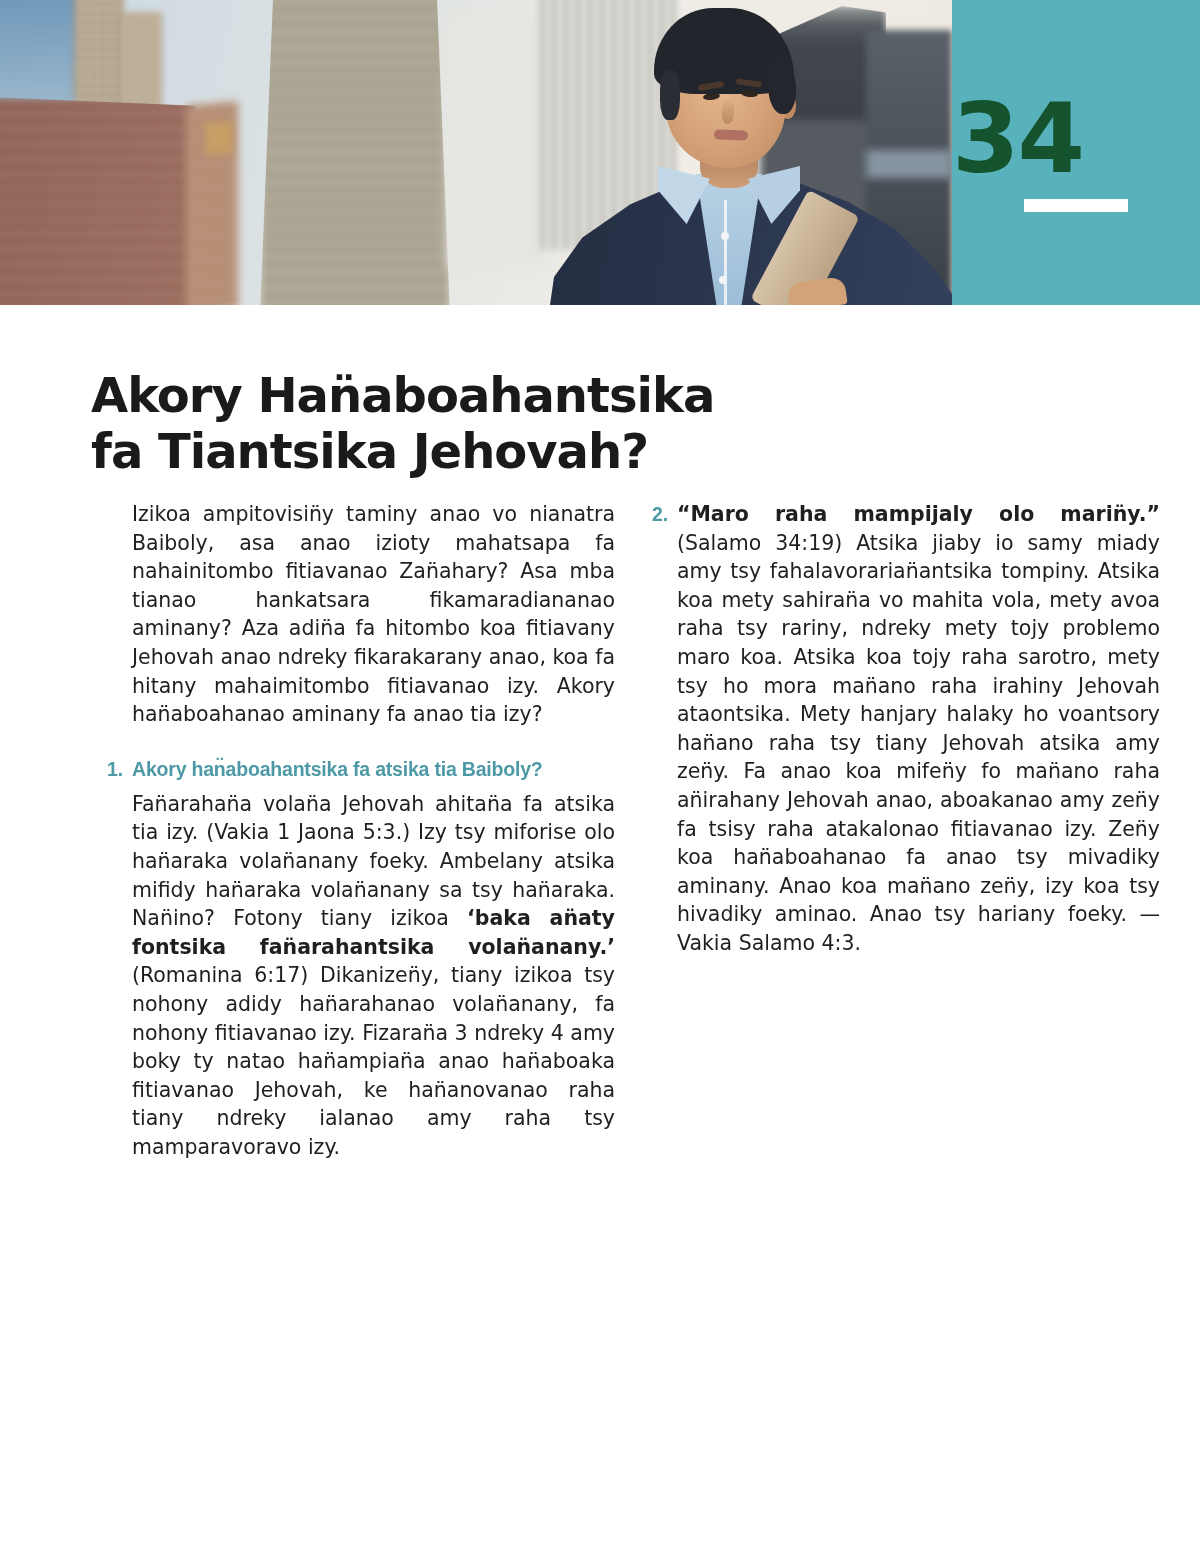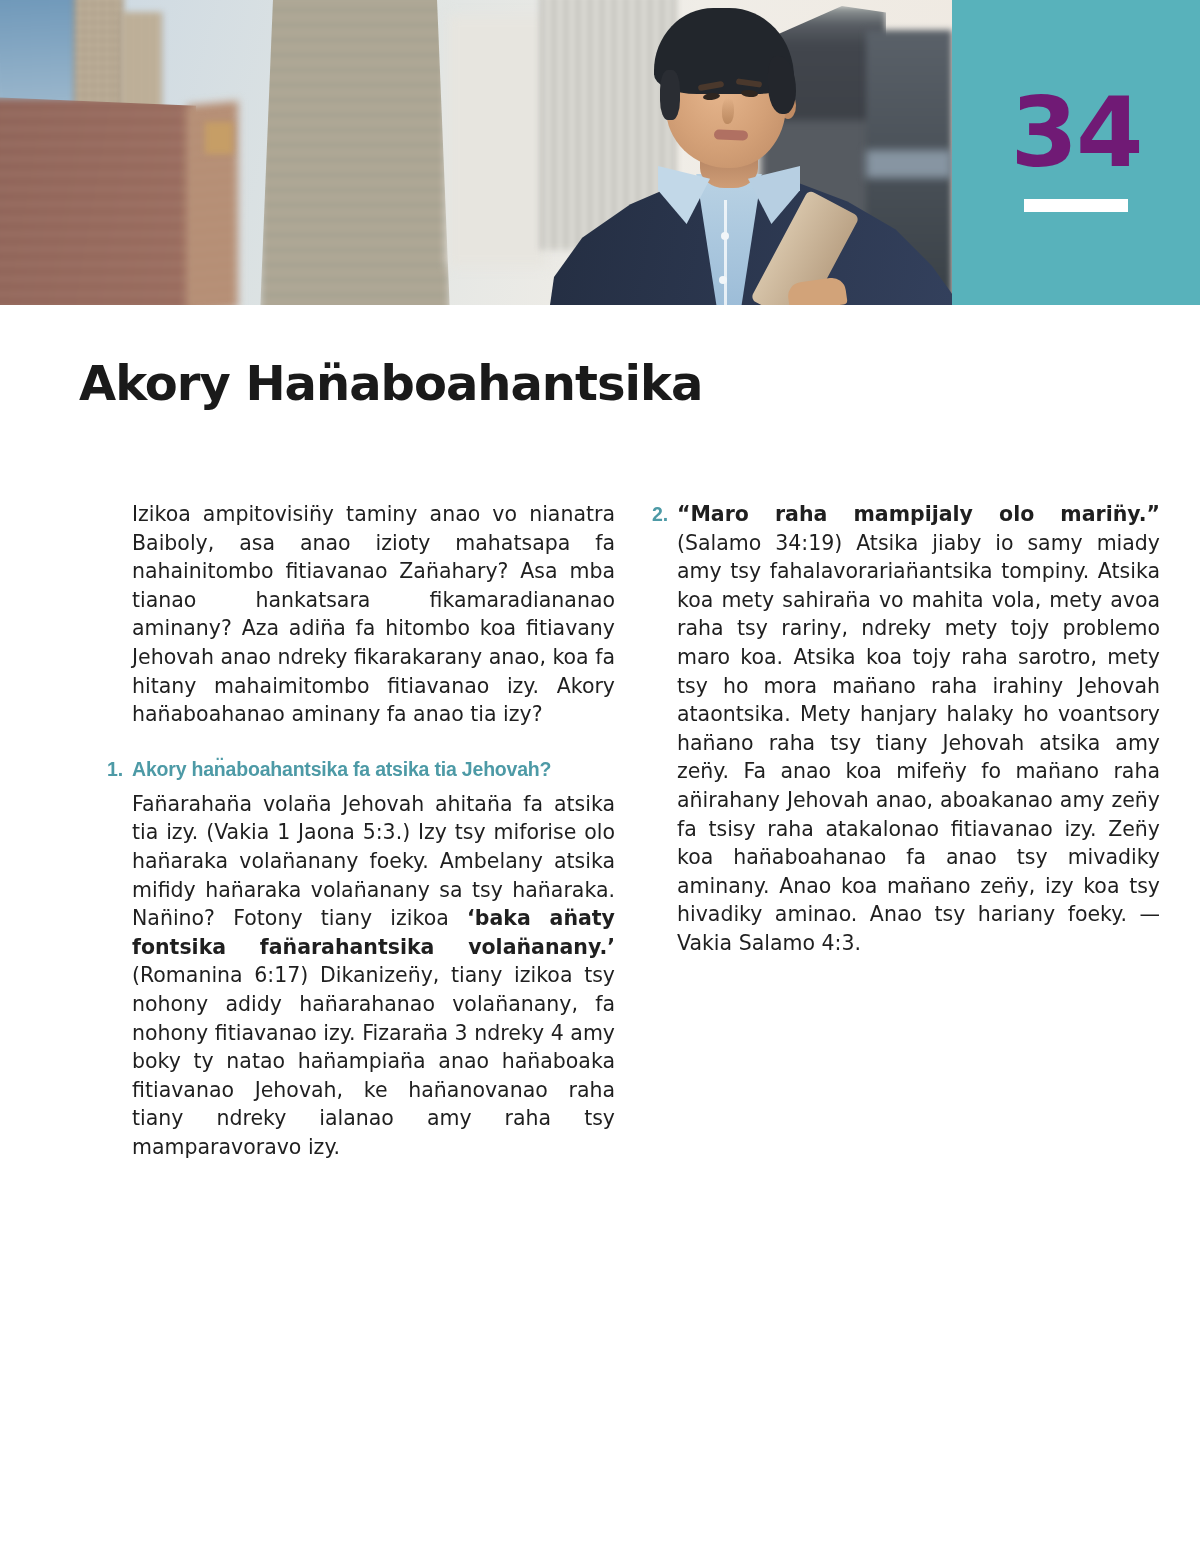--- a/index.html
+++ b/index.html
@@ -78,27 +78,27 @@
      background:linear-gradient(180deg,rgba(188,138,97,0),#bc8a61);transform:rotate(2deg);}
   .m-mouth{left:714px;top:130px;width:34px;height:10px;background:#b07062;border-radius:8px;transform:rotate(2deg);z-index:9;}
   .m-strap{left:776px;top:196px;width:58px;height:124px;z-index:8;border-radius:6px;
      background:linear-gradient(90deg,#d6c3a8,#bba386);transform:rotate(28deg);}
   .m-hand{left:788px;top:280px;width:58px;height:28px;background:#d2a379;border-radius:14px 14px 4px 4px;
      transform:rotate(-8deg);z-index:9;}
 
   
   .lesson-badge{position:absolute;left:952px;top:0;width:248px;height:305px;
      background:var(--accent-teal,#58b2bb);}
-  .lesson-num{position:absolute;top:84px;left:0;width:100%;text-align:center;
-     font-size:97px;line-height:1;font-weight:bold;color:#701a75;letter-spacing:-2px;}
+  .lesson-num{position:absolute;top:90px;left:0;width:100%;
+     font-size:97px;line-height:1;font-weight:bold;color:#14532d;letter-spacing:-2px;}
   .lesson-rule{position:absolute;top:199px;left:50%;transform:translateX(-50%);
      width:104px;height:13px;background:#ffffff;}
 
   
-  .title{position:absolute;left:75px;top:351px;margin:4px;font-weight:bold;font-size:48px;
+  .title{position:absolute;left:75px;top:351px;margin:16px;font-weight:bold;font-size:48px;
      line-height:56px;letter-spacing:-1px;color:var(--title-color,#1a1a1a);}
   .title .tline{display:block;}
 
   
   .cols{position:absolute;left:72px;top:500px;width:1053px;display:flex;gap:37px;margin-left:35px;}
   .col{width:508px;flex:0 0 508px;}
   .para{margin:0;padding-left:25px;font-size:20.5px;line-height:28.6px;text-align:justify;
         color:var(--body-color,#1f1f1f);hyphens:none;}
   .para .b{font-weight:bold;}
   .question{position:relative;padding-left:25px;margin-top:26px;}
@@ -156,28 +156,29 @@
     </div>
   </div>
 
   <div class="lesson-badge">
     <div class="lesson-num">34</div>
     <div class="lesson-rule"></div>
   </div>
 
   <h1 class="title">
     <span class="tline">Akory Han̈aboahantsika</span>
+    <span class="tline">fa Tiantsika Jehovah?</span>
   </h1>
 
   <div class="cols">
     <div class="col">
       <p class="para"><span>Izikoa ampitovisin̈y taminy anao vo nianatra Baiboly, asa anao izioty mahatsapa fa nahainitombo fitiavanao Zan̈ahary? Asa mba tianao hankatsara fikamaradiananao aminany? Aza adin̈a fa hitombo koa fitiavany Jehovah anao ndreky fikarakarany anao, koa fa hitany mahaimitombo fitiavanao izy. Akory han̈aboahanao aminany fa anao tia izy?</span></p>
       <div class="question">
         <span class="qnum">1.</span>
-        <h2 class="qheading">Akory han̈aboahantsika fa atsika tia Jehovah?</h2>
+        <h2 class="qheading">Akory han̈aboahantsika fa atsika tia Baiboly?</h2>
         <p class="para"><span>Fan̈arahan̈a volan̈a Jehovah ahitan̈a fa atsika tia izy. (Vakia 1 Jaona 5:3.) Izy tsy miforise olo han̈araka volan̈anany foeky. Ambelany atsika mifidy han̈araka volan̈anany sa tsy han̈araka. Nan̈ino? Fotony tiany izikoa </span><span class="b">‘baka an̈aty fontsika fan̈arahantsika volan̈anany.’</span><span> (Romanina 6:17) Dikanizen̈y, tiany izikoa tsy nohony adidy han̈arahanao volan̈anany, fa nohony fitiavanao izy. Fizaran̈a 3 ndreky 4 amy boky ty natao han̈ampian̈a anao han̈aboaka fitiavanao Jehovah, ke han̈anovanao raha tiany ndreky ialanao amy raha tsy mamparavoravo izy.</span></p>
       </div>
     </div>
     <div class="col">
       <div class="question first">
         <span class="qnum">2.</span>
         <p class="para"><span class="b">“Maro raha mampijaly olo marin̈y.”</span><span> (Salamo 34:19) Atsika jiaby io samy miady amy tsy fahalavorarian̈antsika tompiny. Atsika koa mety sahiran̈a vo mahita vola, mety avoa raha tsy rariny, ndreky mety tojy problemo maro koa. Atsika koa tojy raha sarotro, mety tsy ho mora man̈ano raha irahiny Jehovah ataontsika. Mety hanjary halaky ho voantsory han̈ano raha tsy tiany Jehovah atsika amy zen̈y. Fa anao koa mifen̈y fo man̈ano raha an̈irahany Jehovah anao, aboakanao amy zen̈y fa tsisy raha atakalonao fitiavanao izy. Zen̈y koa han̈aboahanao fa anao tsy mivadiky aminany. Anao koa man̈ano zen̈y, izy koa tsy hivadiky aminao. Anao tsy hariany foeky. —Vakia Salamo 4:3.</span></p>
       </div>
     </div>
   </div>

